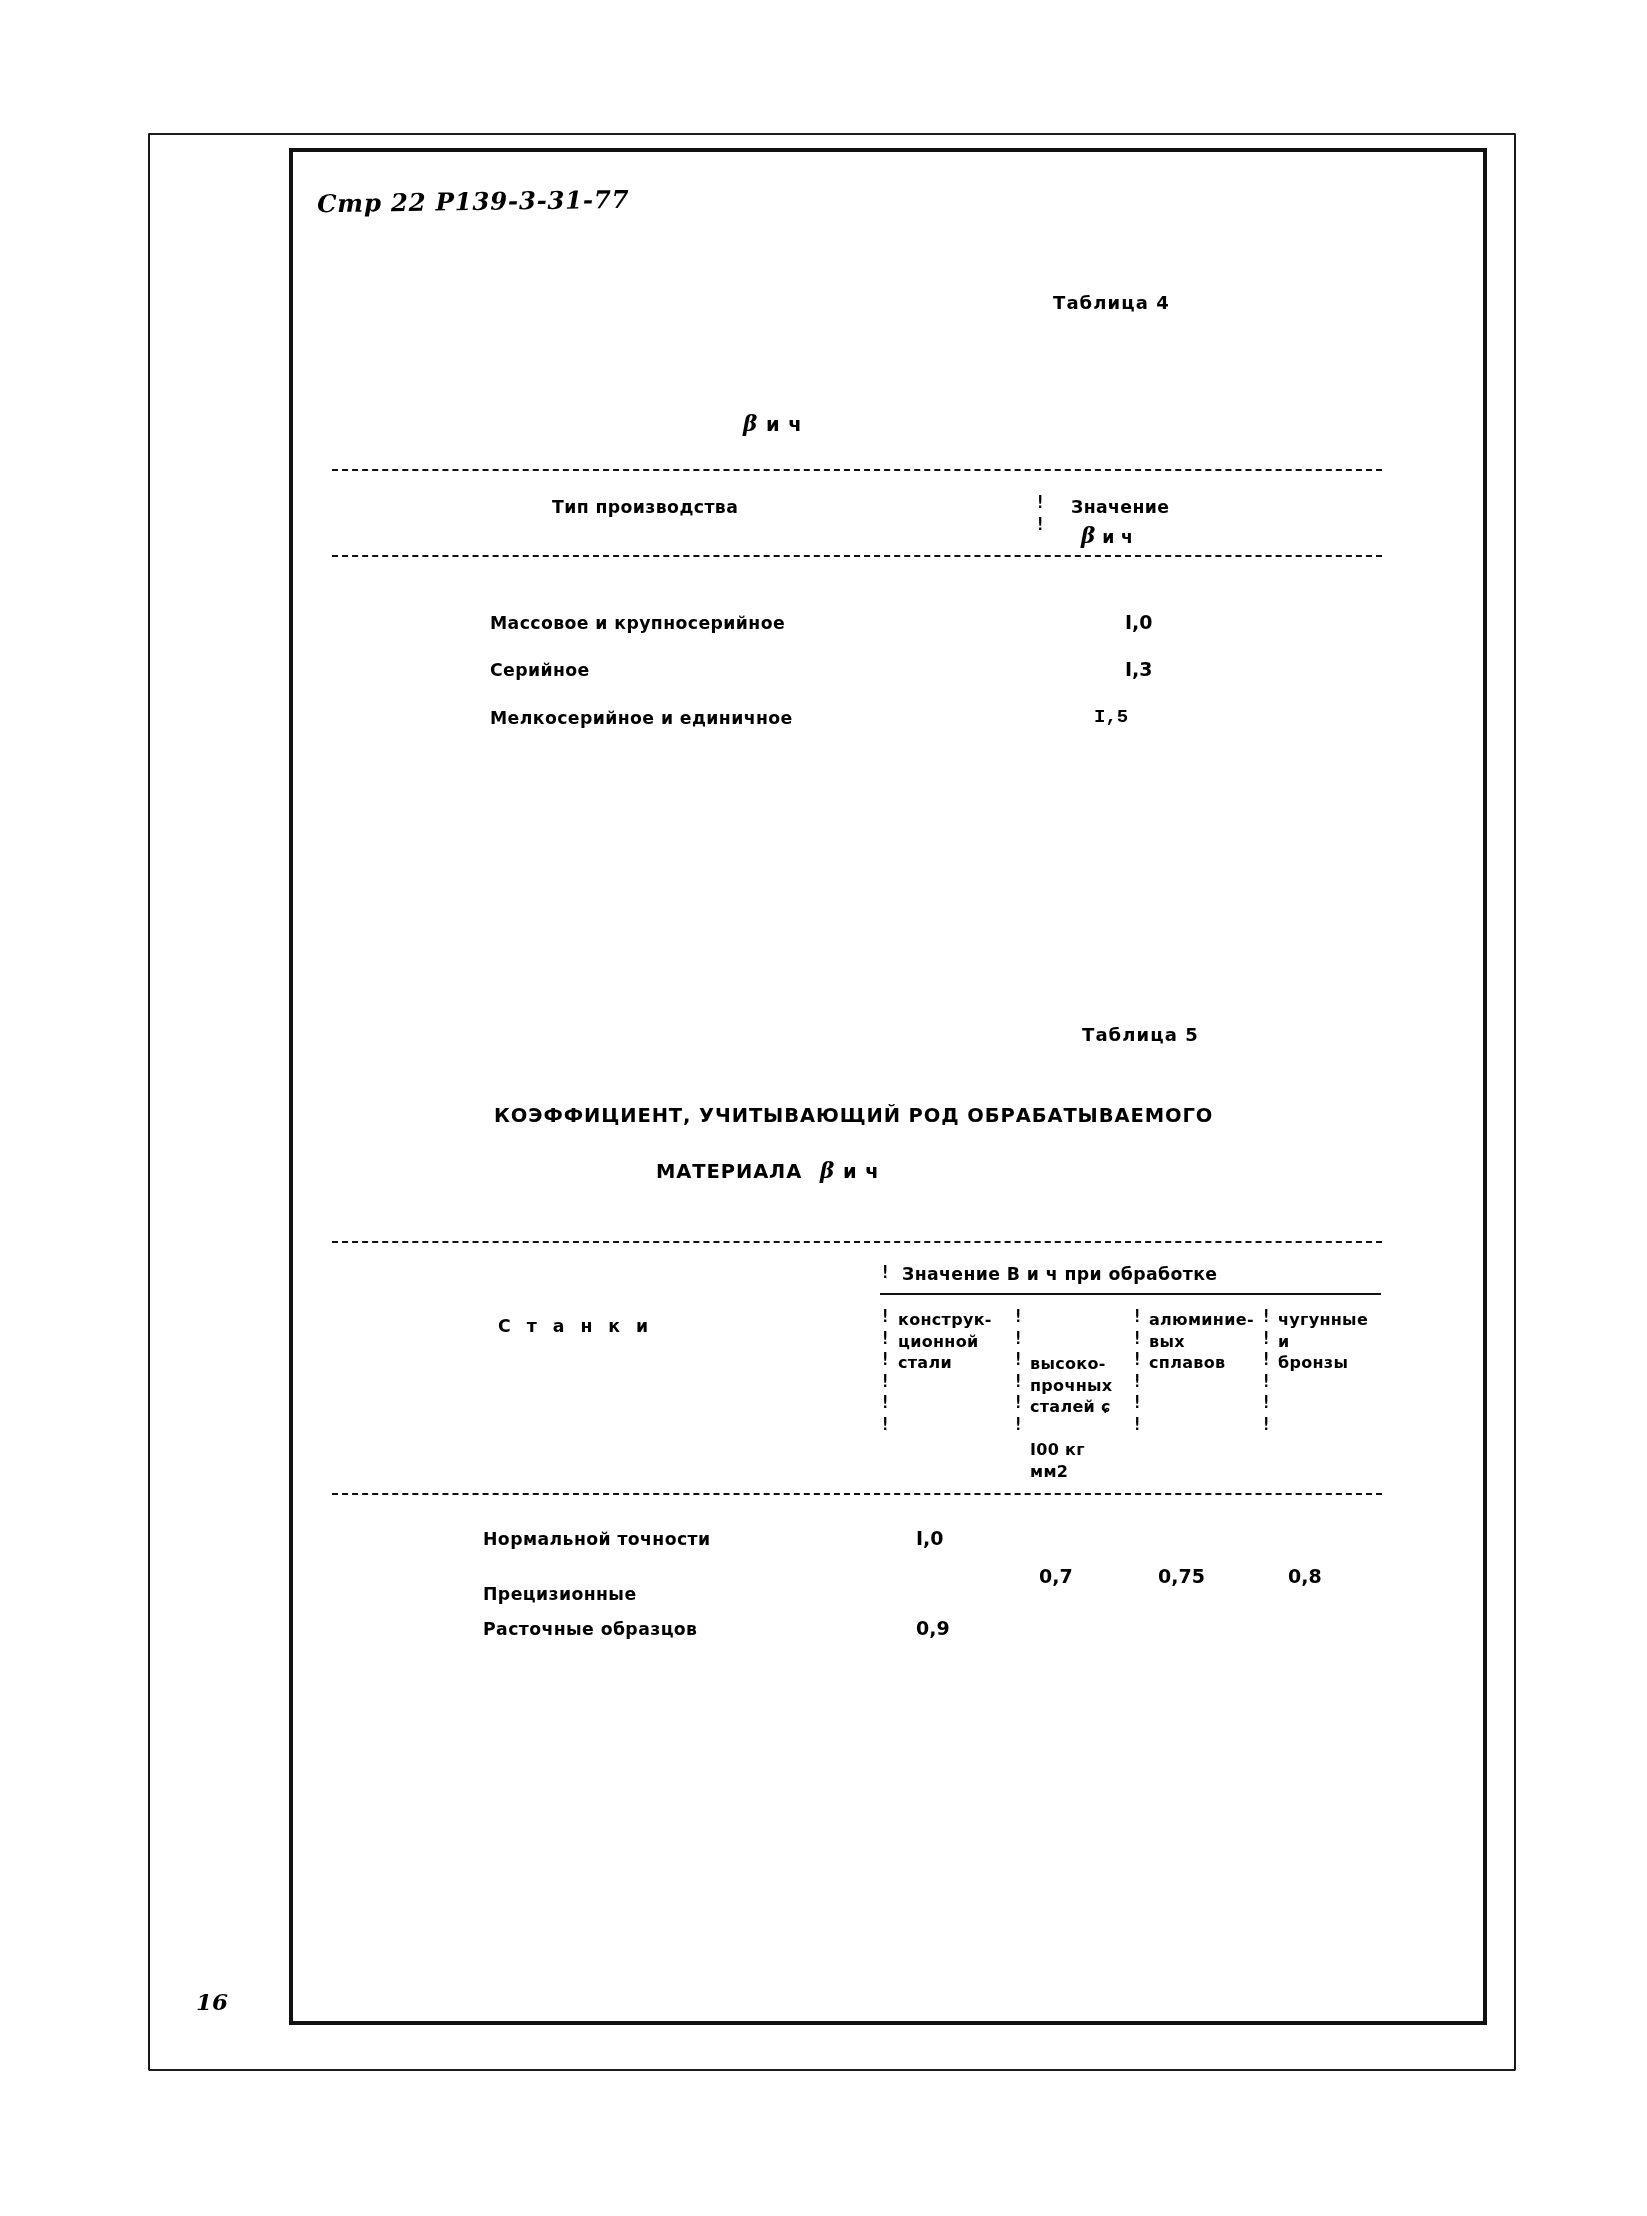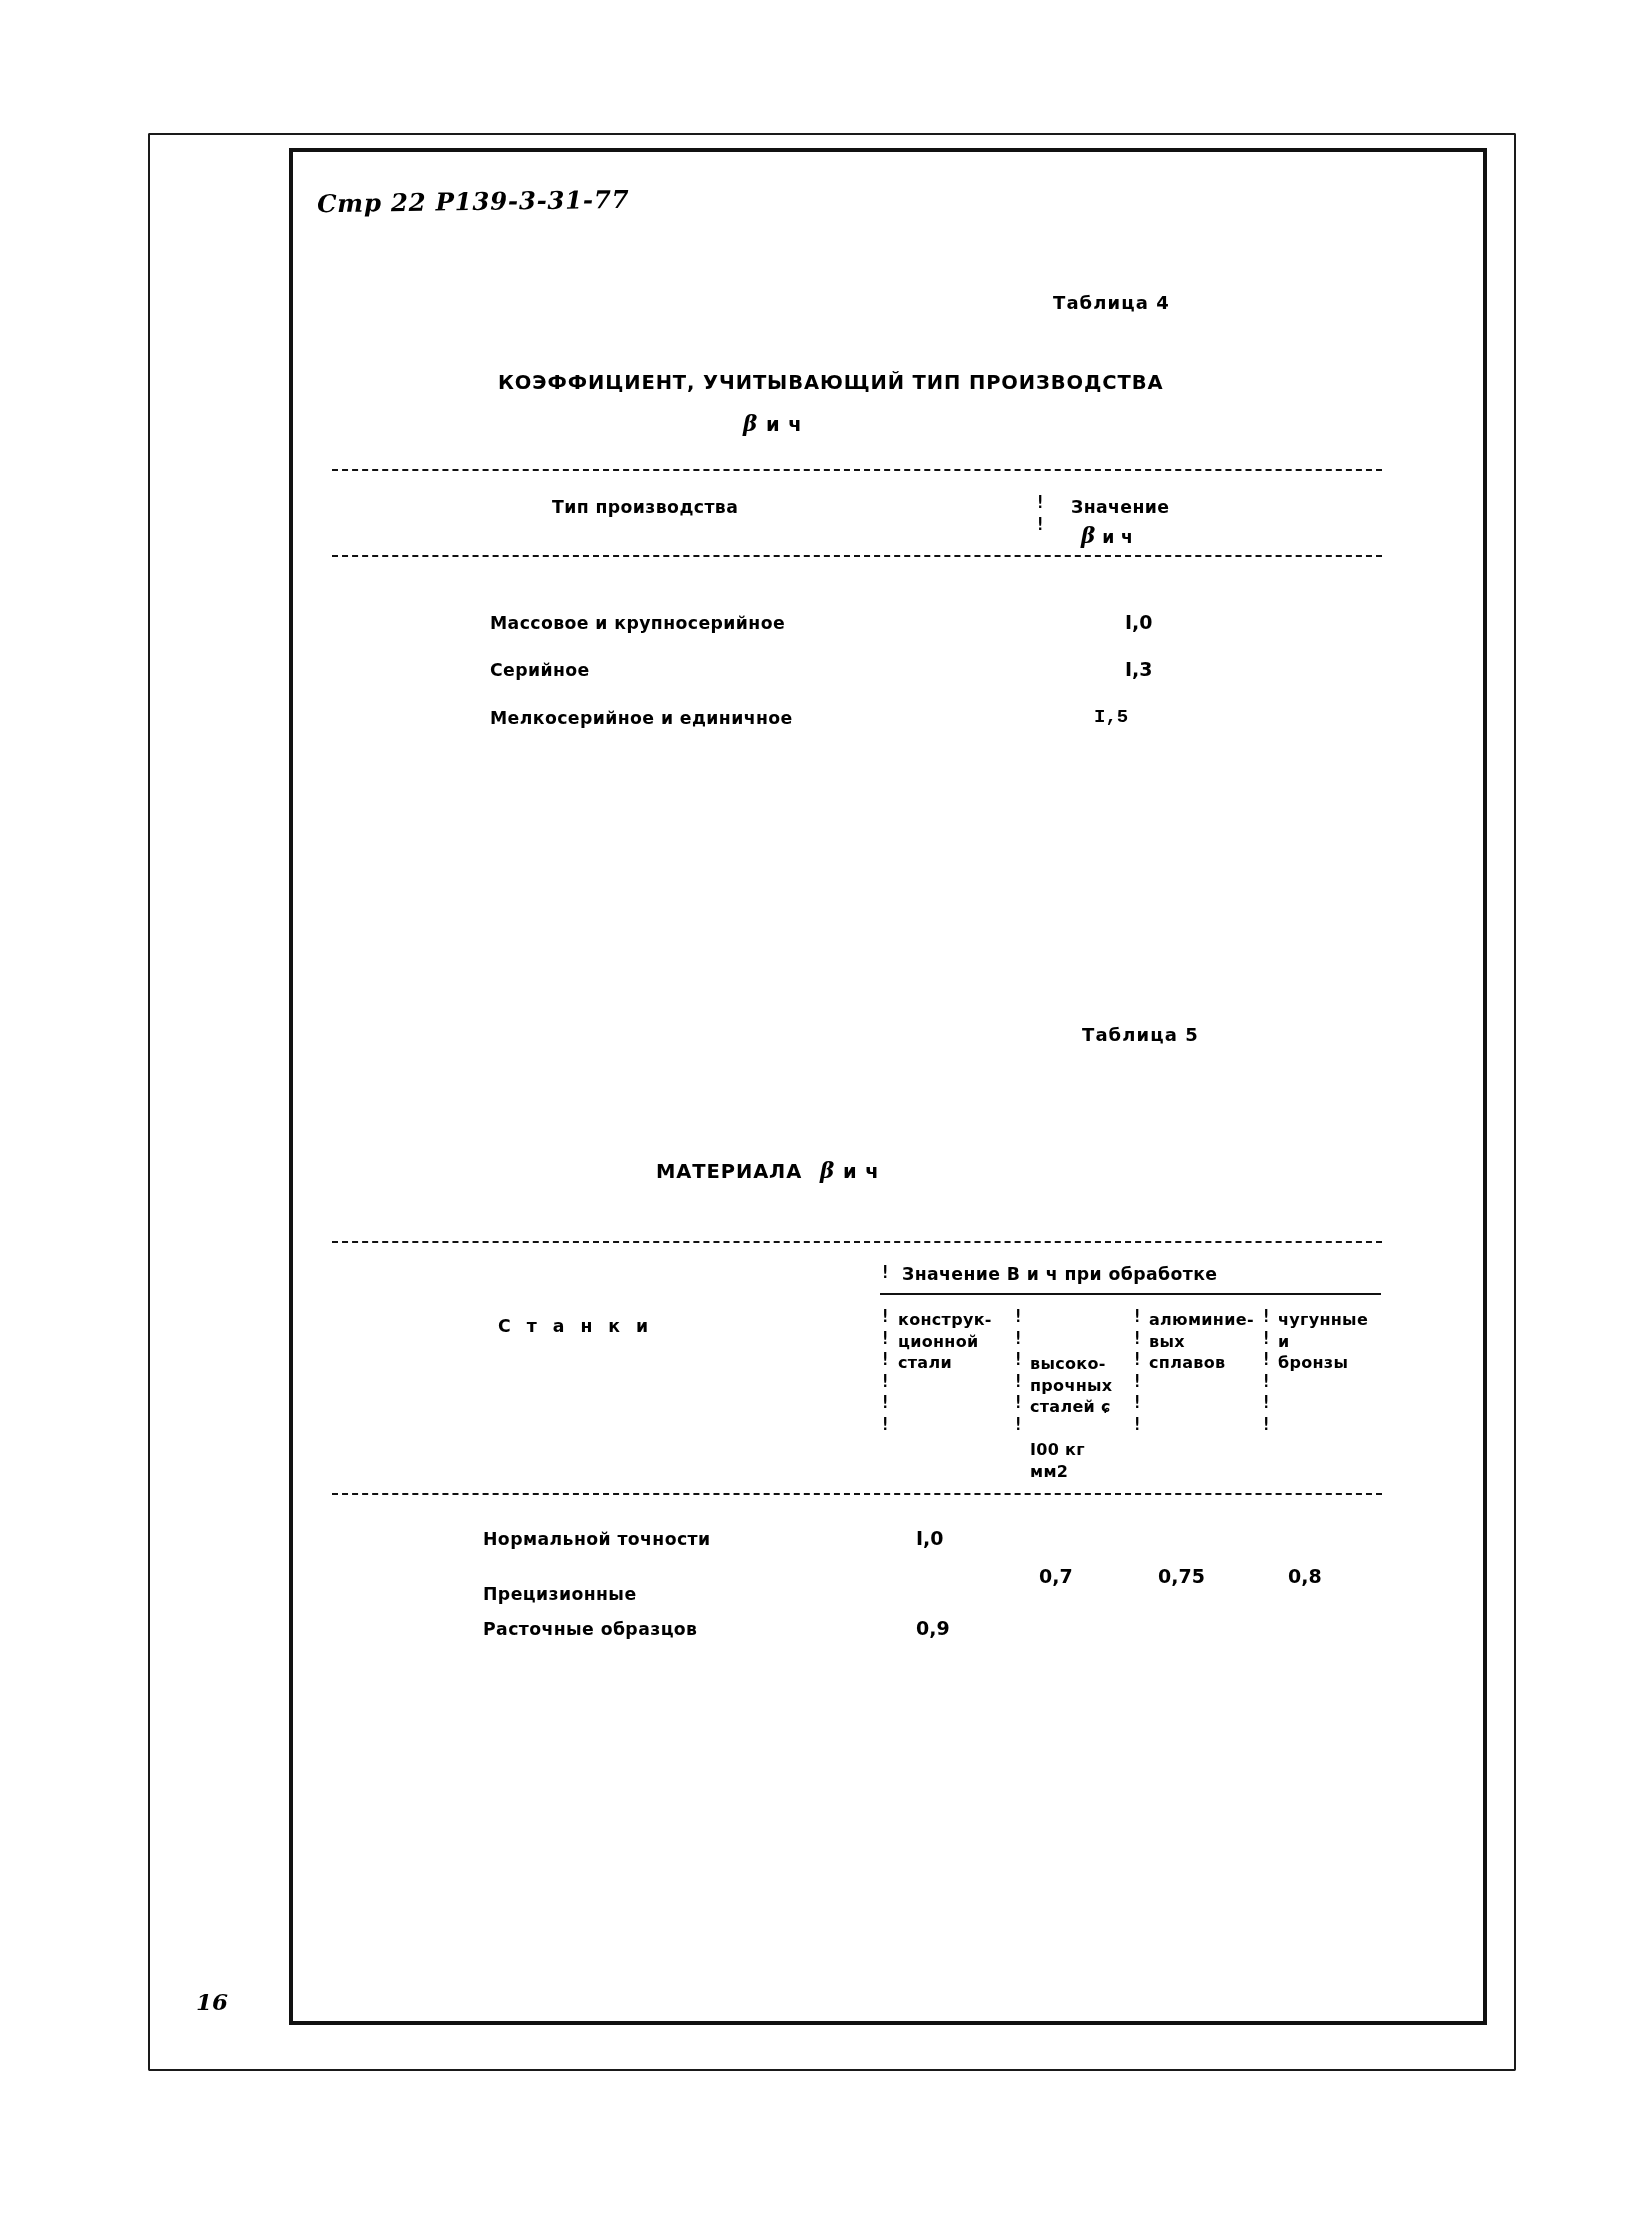--- a/index.html
+++ b/index.html
@@ -159,21 +159,20 @@
 <div class="doc-frame"></div>
 
 <div class="folio">16</div>
 
 <div class="page-inner">
 
   <div class="page-header-note">Стр 22 Р139-3-31-77</div>
 
   <div class="table-caption" style="left:743px; top:130px;">Таблица 4</div>
 
-  <div class="table-title" style="left:188px; top:209px;">КОЭФФИЦИЕНТ, УЧИТЫВАЮЩИЙ ТИП ПРОИЗВОДСТВА</div>
 
   <div class="table-subtitle" style="left:433px; top:249px;">
     <span class="greek-b">β</span>
     <span>и ч</span>
   </div>
 
   <div class="rule-dashed" style="left:21.6px; top:307px; width:1050px;"></div>
 
   <div class="cell" style="left:242px; top:335px;">Тип производства</div>
   <div class="vsep" style="left:725px; top:330px;">!
@@ -190,20 +189,21 @@
   <div class="num" style="left:815px; top:449px;">I,0</div>
 
   <div class="cell" style="left:180px; top:498px;">Серийное</div>
   <div class="num" style="left:815px; top:496px;">I,3</div>
 
   <div class="cell" style="left:180px; top:546px;">Мелкосерийное и единичное</div>
   <div class="num" style="left:784px; top:544px;font-family:Liberation Mono, monospace;">I,5</div>
 
   <div class="table-caption" style="left:772px; top:862px;">Таблица 5</div>
 
+  <div class="table-title" style="left:184px; top:942px;">КОЭФФИЦИЕНТ, УЧИТЫВАЮЩИЙ РОД ОБРАБАТЫВАЕМОГО</div>
 
   <div class="table-subtitle" style="left:346px; top:996px;">
     <span>МАТЕРИАЛА</span>
     <span class="greek-b" style="margin-left:10px;">β</span>
     <span>и ч</span>
   </div>
 
   <div class="rule-dashed" style="left:21.6px; top:1079px; width:1050px;"></div>
 
   <div class="vsep" style="left:570px; top:1100px;">!</div>

